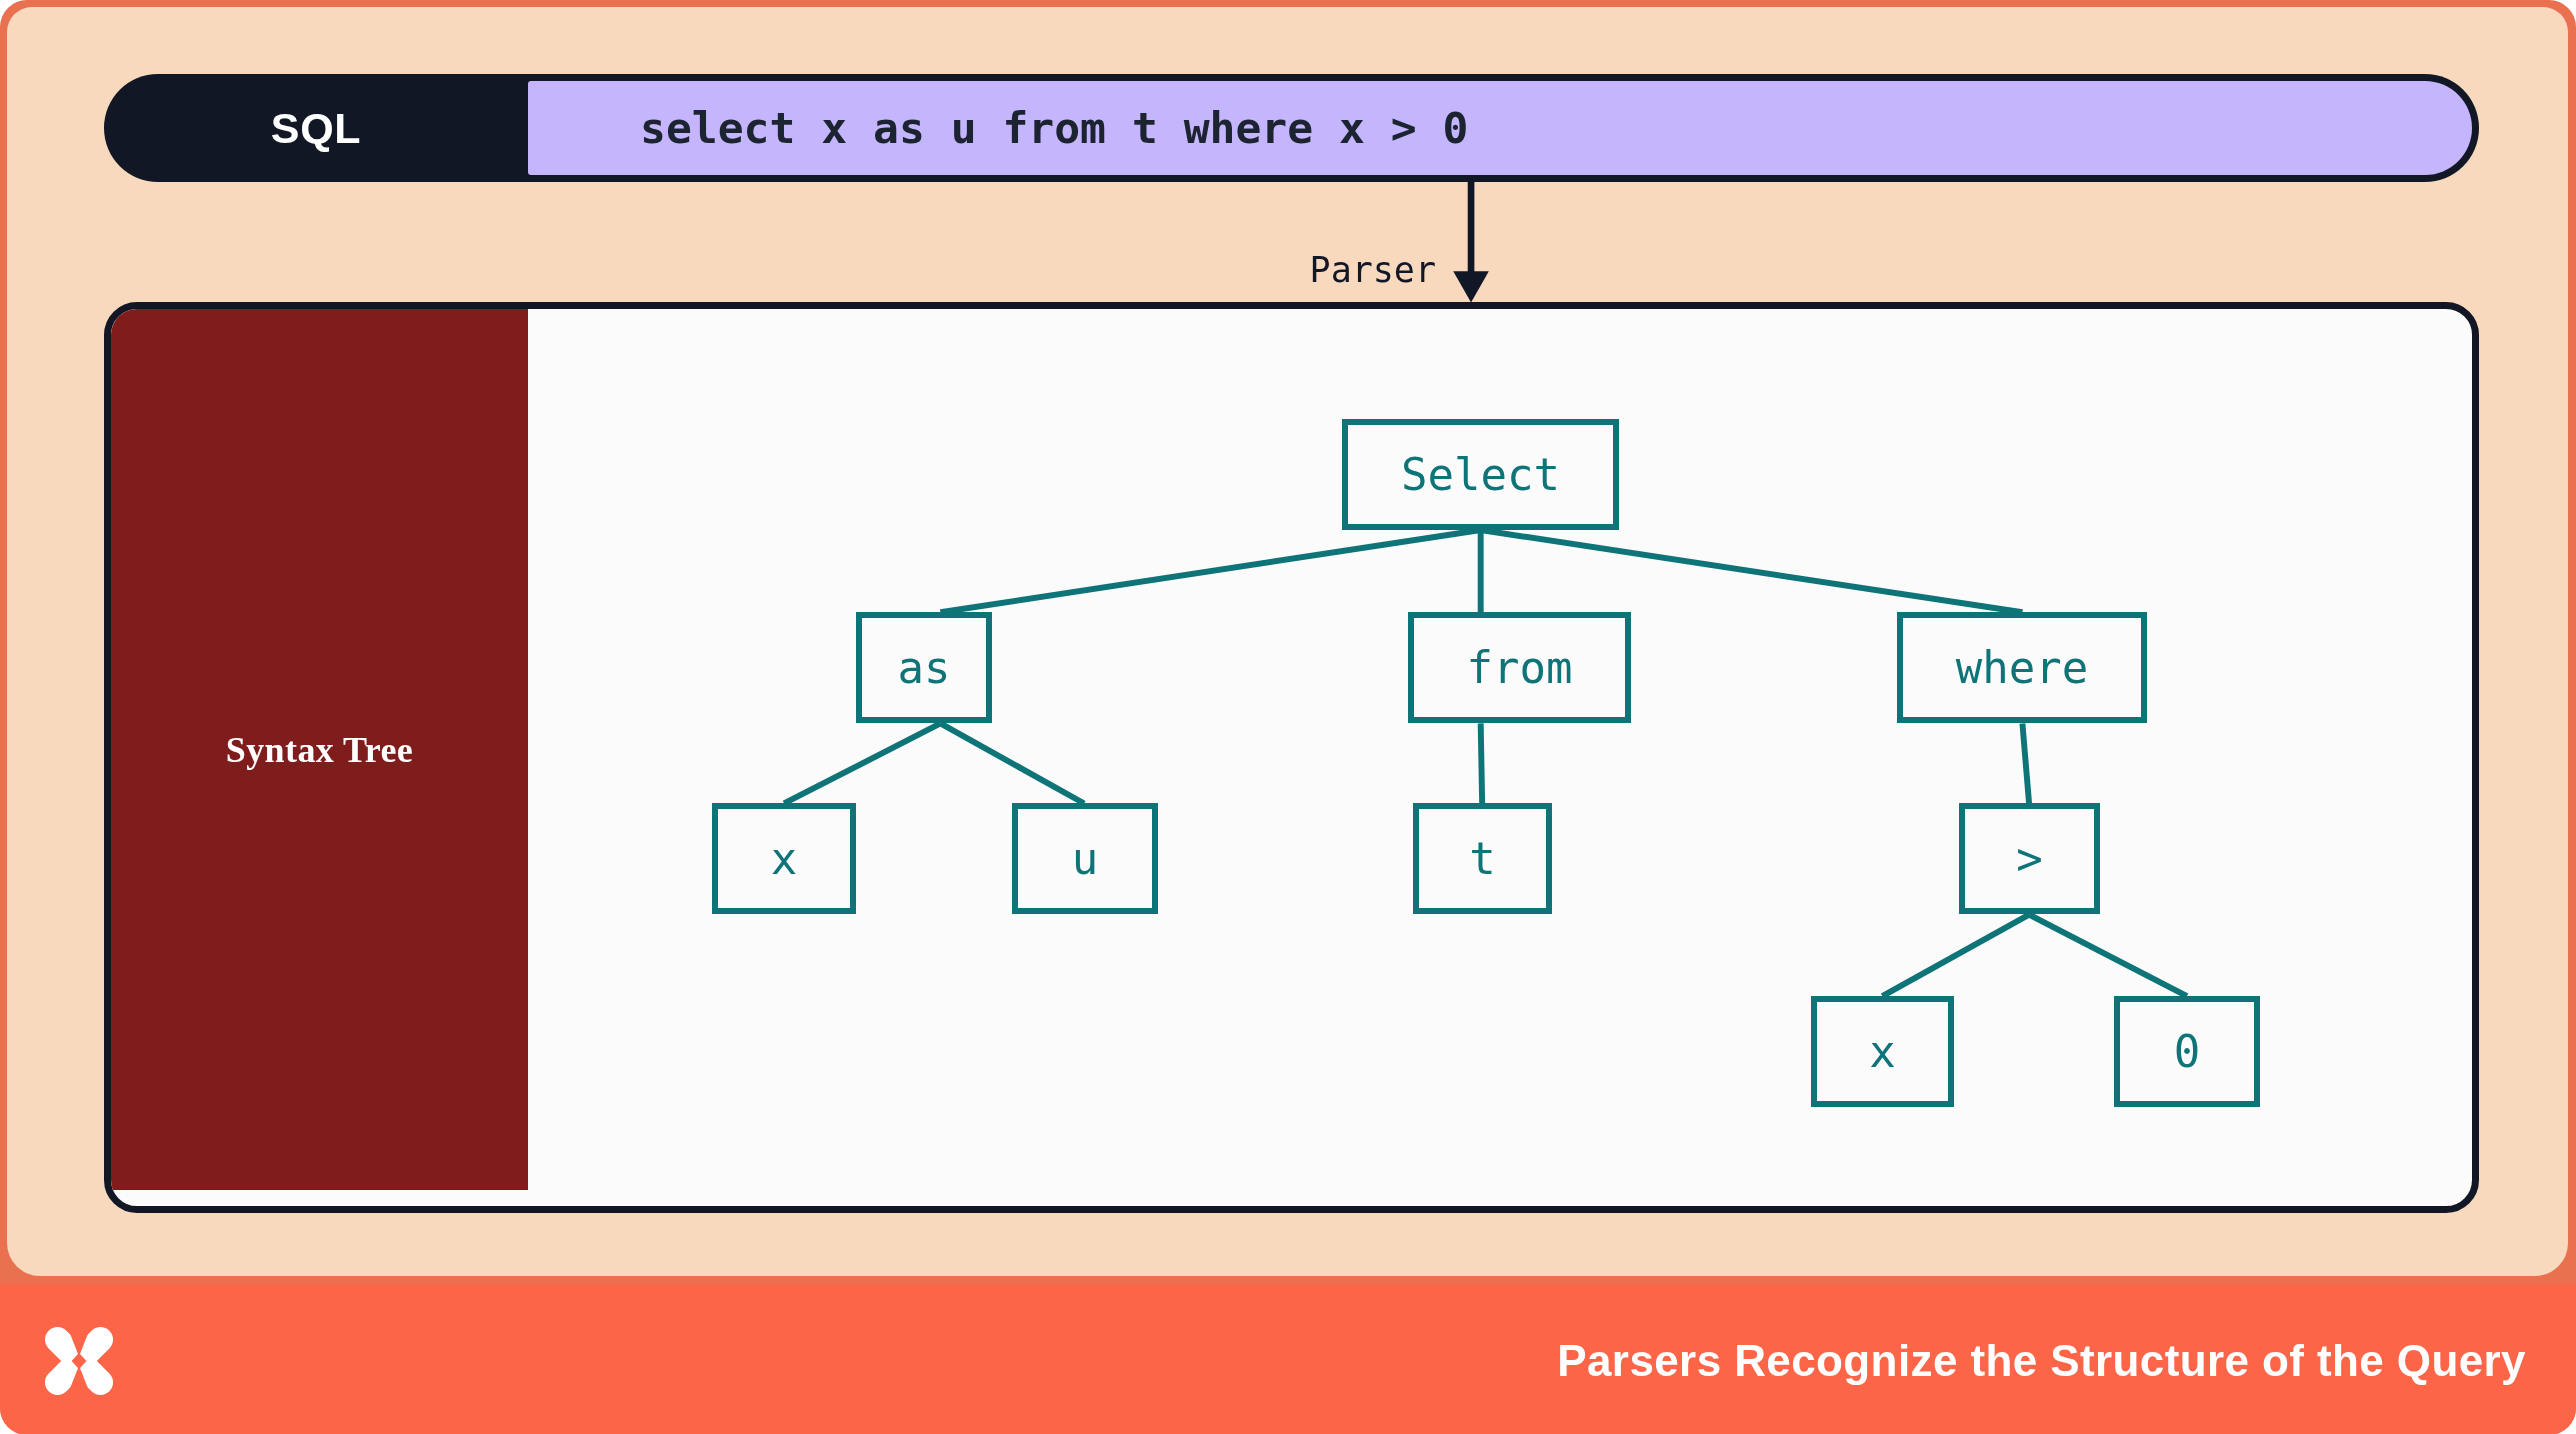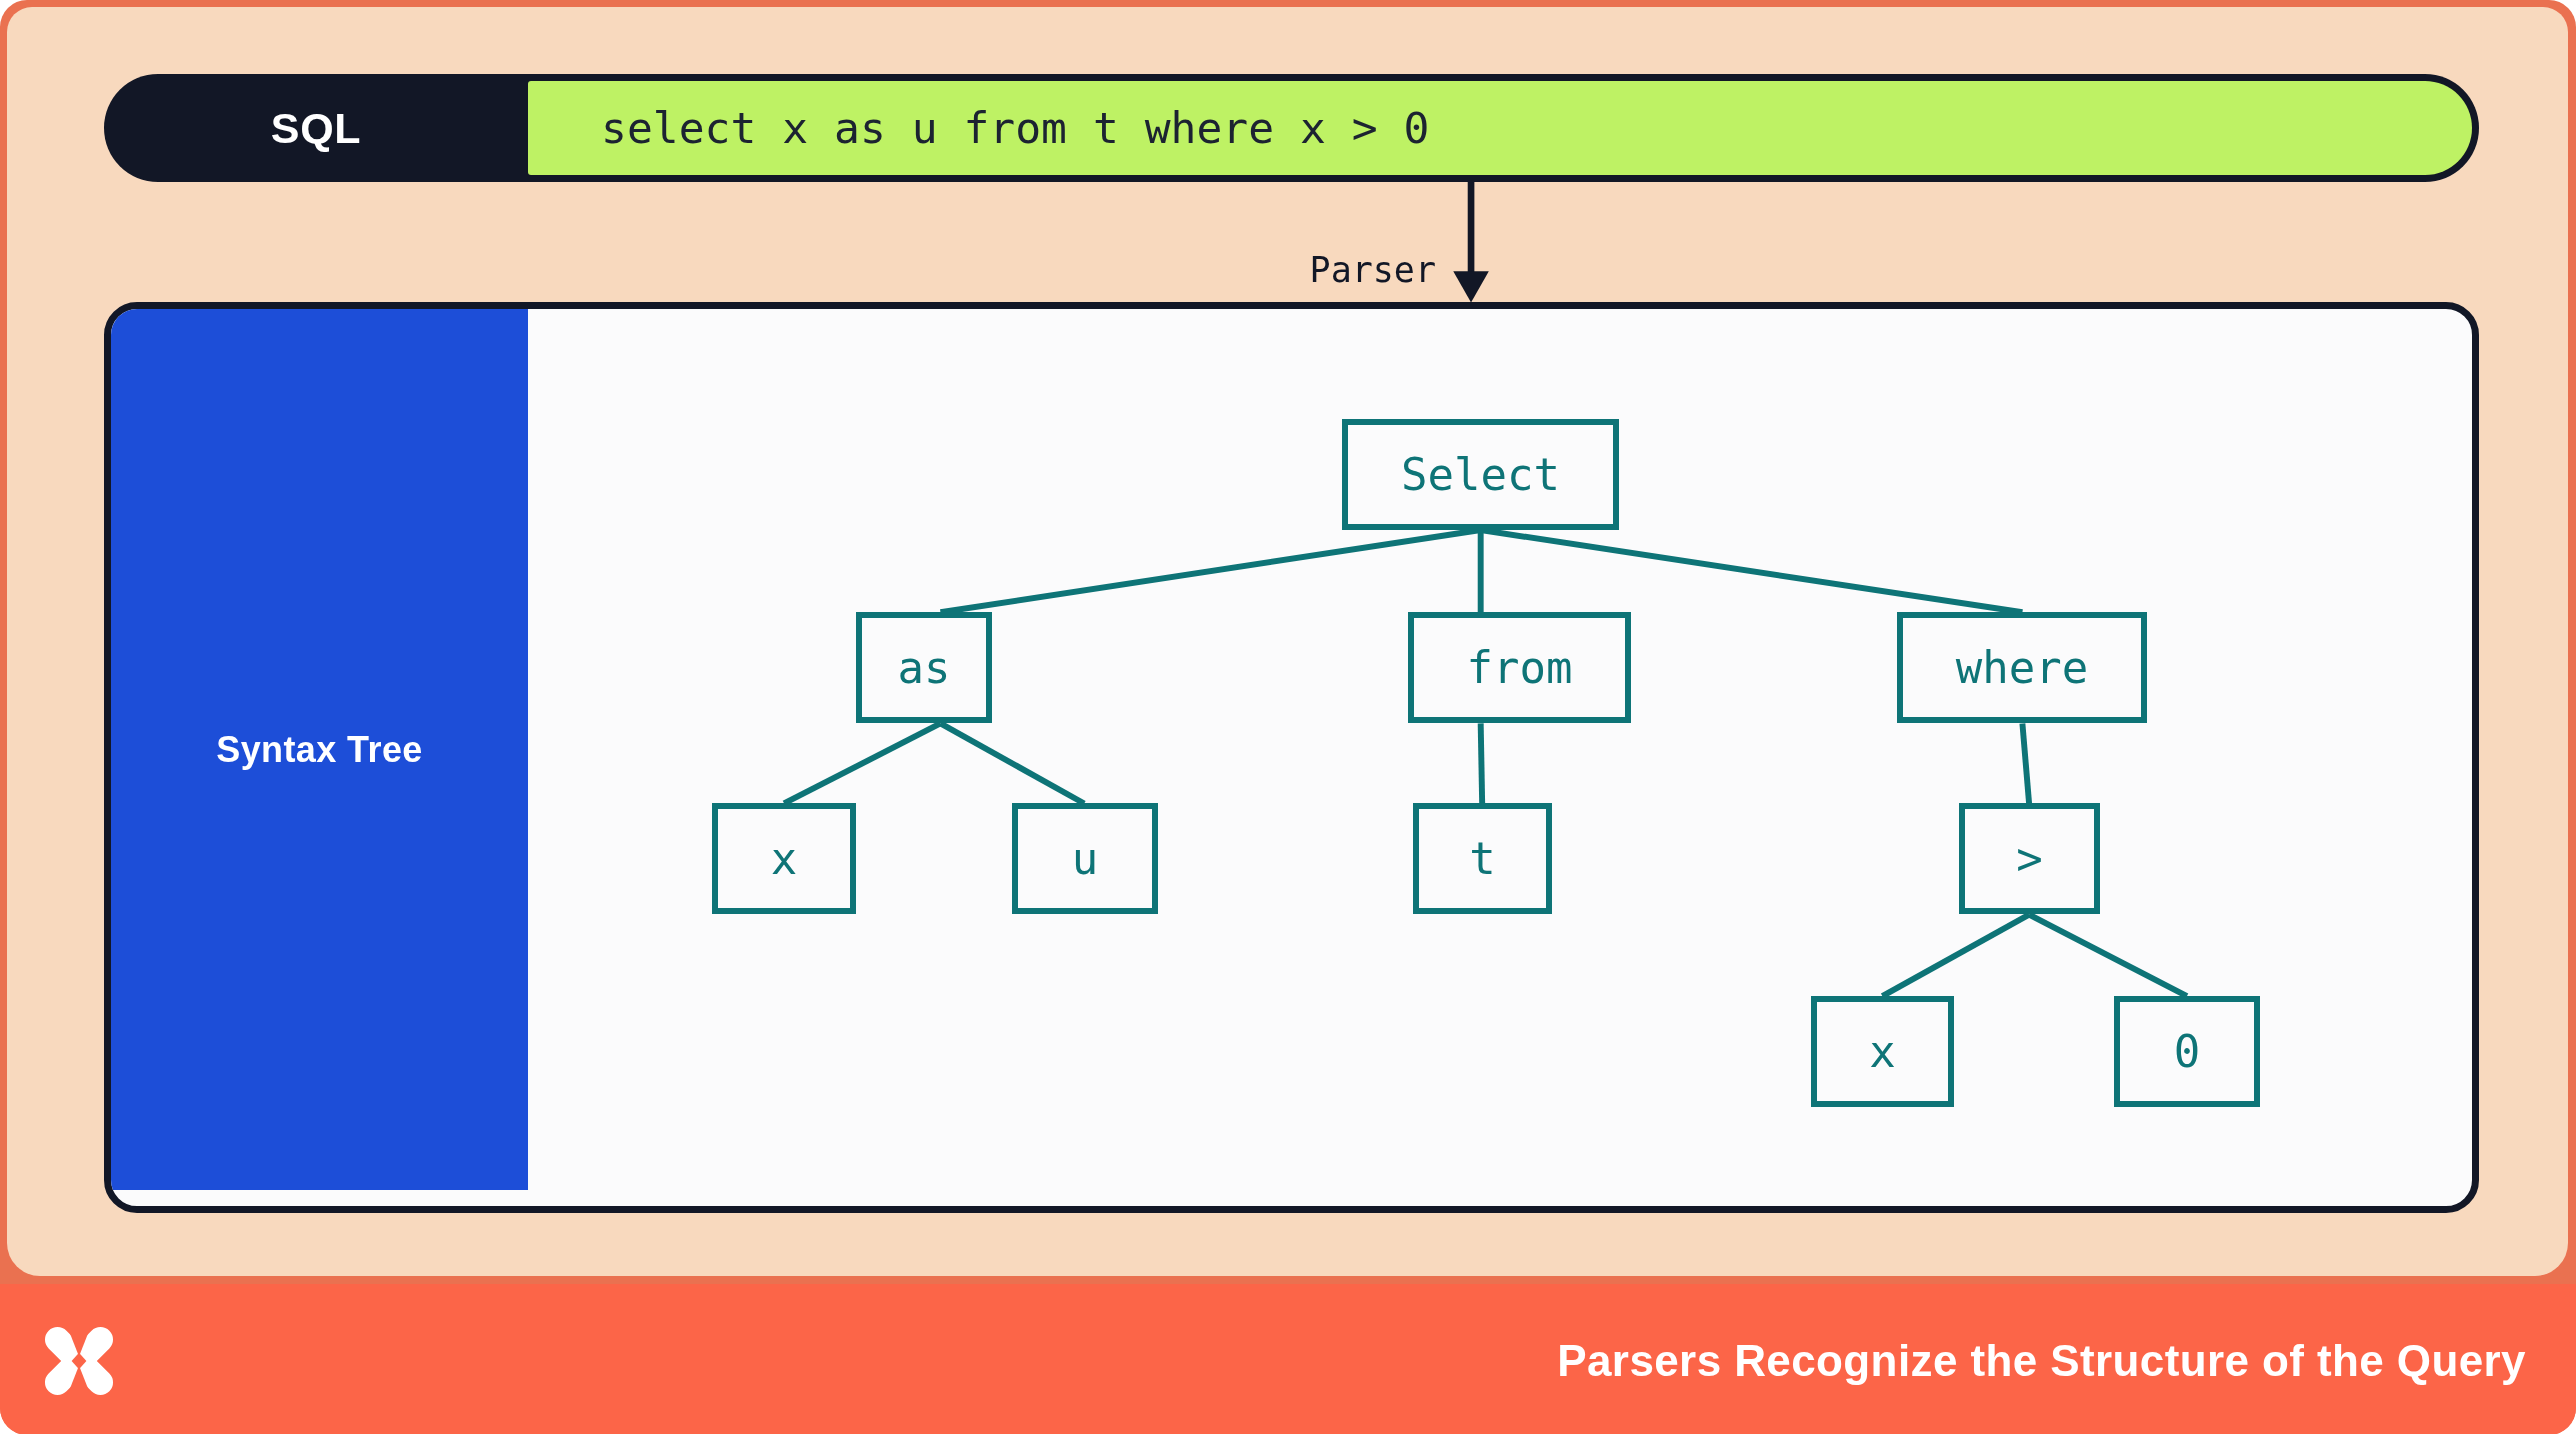--- a/index.html
+++ b/index.html
@@ -34,47 +34,47 @@
     background:#121726;
     border-radius:54px;
   }
   .sql-pill .label{
     position:absolute;left:0;top:0;bottom:0;width:424px;
     display:flex;align-items:center;justify-content:center;
     color:#ffffff;font-size:43px;font-weight:bold;letter-spacing:0.7px;
   }
   .sql-pill .value{
     position:absolute;left:424px;top:6.7px;bottom:6.7px;right:6.7px;
-    background:#bef264;
+    background:#c4b5fd;
     border-radius:3px 47px 47px 3px;
     display:flex;align-items:center;
-    padding-left:73px;box-sizing:border-box;
+    padding-left:112px;box-sizing:border-box;
     font-family:"DejaVu Sans Mono", monospace;
-    font-size:43px;color:#1C2331;white-space:pre;
+    font-size:43px;color:#1C2331;white-space:pre;font-weight:bold;
   }
   
   .parser-label{
     position:absolute;left:1140px;top:222px;width:296px;
     text-align:right;
     font-family:"DejaVu Sans Mono", monospace;
     font-size:35px;color:#121726;margin-top:28px;
   }
   
   .tree-panel{
     position:absolute;left:104px;top:302px;width:2375px;height:911px;
     box-sizing:border-box;
     background:#FBFBFC;
     border:7.4px solid #121726;
     border-radius:33px;
     overflow:hidden;
   }
   .tree-panel .sidebar{
     position:absolute;left:0;top:0;bottom:16px;width:417px;
-    background:#1d4ed8;
-    display:flex;align-items:center;justify-content:center;
+    background:#7f1d1d;
+    display:flex;align-items:center;justify-content:center;font-family:Liberation Serif, serif;
   }
   .tree-panel .sidebar .sidebar-label{
     color:#ffffff;font-size:36px;font-weight:bold;letter-spacing:0.4px;
   }
   
   .overlay{
     position:absolute;left:0;top:0;width:2576px;height:1435px;
     z-index:5;pointer-events:none;
   }
   

